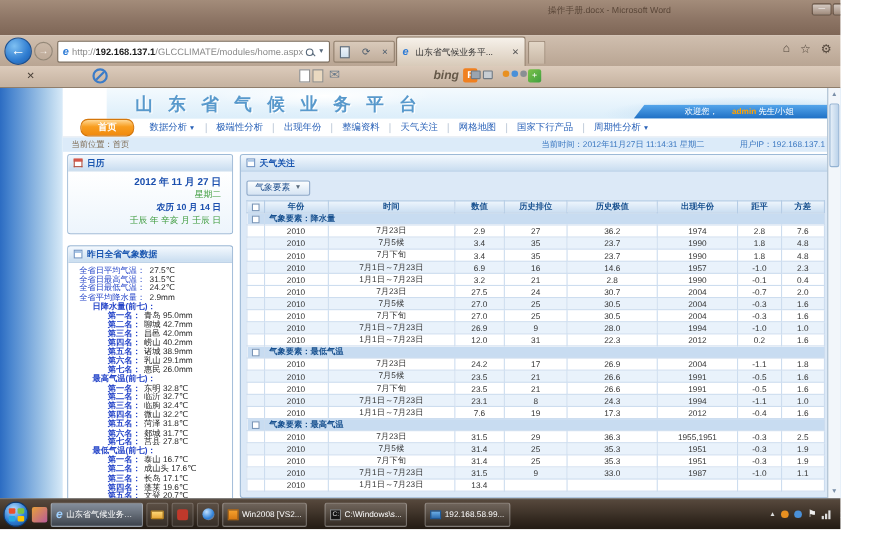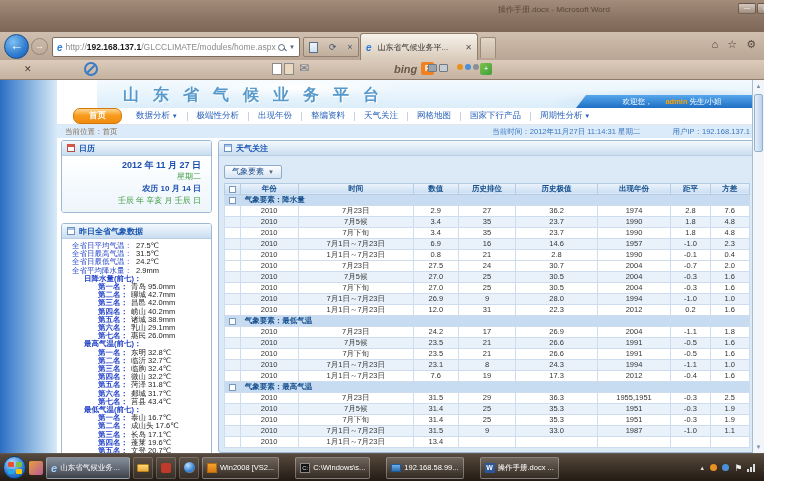--- a/index.html
+++ b/index.html
@@ -313,21 +313,21 @@
                 <div class="rrow"><span class="rno">第五名：</span><span class="rval">诸城 38.9mm</span></div>
                 <div class="rrow"><span class="rno">第六名：</span><span class="rval">乳山 29.1mm</span></div>
                 <div class="rrow"><span class="rno">第七名：</span><span class="rval">惠民 26.0mm</span></div>
                 <div class="sec-title">最高气温(前七)：</div>
                 <div class="rrow"><span class="rno">第一名：</span><span class="rval">东明 32.8℃</span></div>
                 <div class="rrow"><span class="rno">第二名：</span><span class="rval">临沂 32.7℃</span></div>
                 <div class="rrow"><span class="rno">第三名：</span><span class="rval">临朐 32.4℃</span></div>
                 <div class="rrow"><span class="rno">第四名：</span><span class="rval">微山 32.2℃</span></div>
                 <div class="rrow"><span class="rno">第五名：</span><span class="rval">菏泽 31.8℃</span></div>
                 <div class="rrow"><span class="rno">第六名：</span><span class="rval">郯城 31.7℃</span></div>
-                <div class="rrow"><span class="rno">第七名：</span><span class="rval">莒县 43.4℃</span></div>
+                <div class="rrow"><span class="rno">第七名：</span><span class="rval">莒县 27.8℃</span></div>
                 <div class="sec-title">最低气温(前七)：</div>
                 <div class="rrow"><span class="rno">第一名：</span><span class="rval">泰山 16.7℃</span></div>
                 <div class="rrow"><span class="rno">第二名：</span><span class="rval">成山头 17.6℃</span></div>
                 <div class="rrow"><span class="rno">第三名：</span><span class="rval">长岛 17.1℃</span></div>
                 <div class="rrow"><span class="rno">第四名：</span><span class="rval">蓬莱 19.6℃</span></div>
                 <div class="rrow"><span class="rno">第五名：</span><span class="rval">文登 20.7℃</span></div>
               </div>
           </div>
         </div>
 
@@ -413,21 +413,21 @@
                       <td>16</td>
                       <td>14.6</td>
                       <td>1957</td>
                       <td>-1.0</td>
                       <td>2.3</td>
                     </tr>
                     <tr>
                       <td></td>
                       <td>2010</td>
                       <td>1月1日～7月23日</td>
-                      <td>0.8</td>
+                      <td>3.2</td>
                       <td>21</td>
                       <td>2.8</td>
                       <td>1990</td>
                       <td>-0.1</td>
                       <td>0.4</td>
                     </tr>
                     <tr>
                       <td></td>
                       <td>2010</td>
                       <td>7月23日</td>
@@ -643,24 +643,20 @@
           <span class="lbl">Win2008 [VS2...</span>
         </div>
         <div class="task">
           <span class="ico-cmd">C:</span>
           <span class="lbl">C:\Windows\s...</span>
         </div>
         <div class="task">
           <span class="ico-rdp"></span>
           <span class="lbl">192.168.58.99...</span>
         </div>
-        <div class="task">
-          <span class="ico-word">W</span>
-          <span class="lbl">操作手册.docx ...</span>
-        </div>
       </div>
     <div class="tray">
       <span class="tray-up">▲</span>
       <span class="tdot" style="background:#e89020"></span>
       <span class="tdot" style="background:#4a90d8"></span>
       <span class="flag">⚑</span>
       <span class="net">
           <i style="height:3px"></i>
           <i style="height:5px"></i>
           <i style="height:8px"></i>

